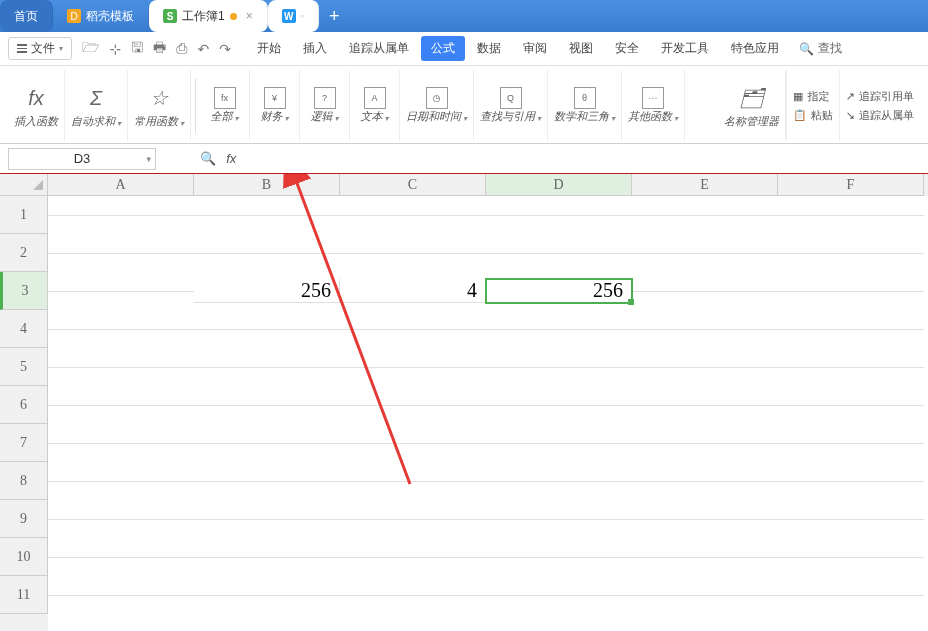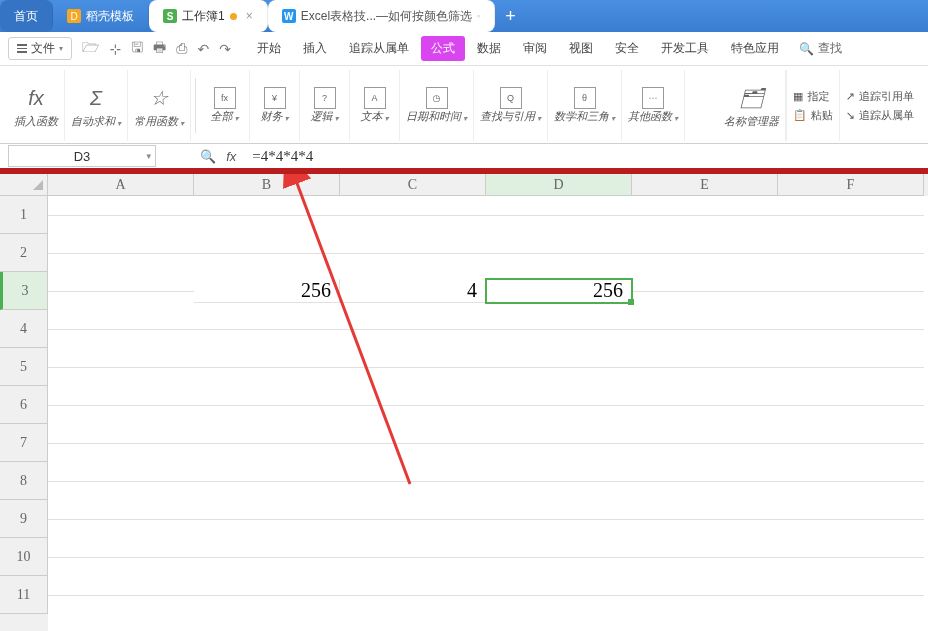--- a/index.html
+++ b/index.html
@@ -20,38 +20,38 @@
 
 
 .menu-bar { height: 34px; background: #fff; border-bottom: 1px solid #e0e0e0; display: flex; align-items: center; padding: 0 8px; gap: 2px; }
 .menu-file { display: flex; align-items: center; border: 1px solid #d0d0d0; border-radius: 3px; padding: 2px 8px; font-size: 12px; color: #444; gap: 4px; cursor: pointer; }
 .menu-file .hamburger { display: flex; flex-direction: column; gap: 2px; }
 .menu-file .hamburger span { width: 10px; height: 1.5px; background: #666; display: block; }
 .qat { display: flex; align-items: center; gap: 10px; margin-left: 8px; color: #777; }
 .qat span { cursor: pointer; font-size: 14px; }
 .menu-tabs { display: flex; align-items: flex-start; margin-left: 14px; gap: 2px; }
 .menu-tab { padding: 4px 10px; font-size: 12px; color: #444; cursor: pointer; border-radius: 3px; }
-.menu-tab.active { background: #d946ef; color: #fff; }
+.menu-tab.active { background: #3b82f6; color: #fff; }
 .menu-search { display: flex; align-items: center; gap: 4px; margin-left: 8px; color: #666; font-size: 12px; cursor: pointer; }
 
 
 .ribbon { height: 78px; background: #fff; border-bottom: 1px solid #d0d0d0; display: flex; align-items: stretch; padding: 4px 8px 2px; }
 .ribbon-group { display: flex; flex-direction: column; align-items: center; justify-content: center; padding: 0 6px; border-right: 1px solid #eee; cursor: pointer; min-width: 50px; }
 .ribbon-group:last-child { border-right: none; }
 .ribbon-group .rg-icon { font-size: 20px; color: #666; font-style: italic; height: 32px; display: flex; align-items: center; justify-content: center; }
 .ribbon-group .rg-icon.box { border: 1px solid #999; width: 22px; height: 22px; font-size: 9px; font-style: normal; color: #666; }
 .ribbon-group .rg-label { font-size: 11px; color: #555; display: flex; align-items: center; gap: 2px; font-style: italic; }
 .ribbon-group .rg-label .dd::after { content: "▾"; font-size: 8px; color: #888; }
 .ribbon-sep { width: 1px; background: #e0e0e0; margin: 8px 4px; }
 .ribbon-right { margin-left: auto; display: flex; }
 .ribbon-right .stack { display: flex; flex-direction: column; justify-content: center; gap: 4px; padding: 0 6px; border-left: 1px solid #eee; }
 .ribbon-right .stack-item { display: flex; align-items: center; gap: 4px; font-size: 11px; color: #555; cursor: pointer; }
 
 
-.formula-bar { height: 30px; border-bottom: 6px solid #b91c1c; display: flex; align-items: center; background: #fff; }
+.formula-bar { height: 30px; border-bottom: 1px solid #b91c1c; display: flex; align-items: center; background: #fff; }
 .name-box { width: 148px; height: 22px; margin: 0 8px; border: 1px solid #ccc; display: flex; align-items: center; justify-content: center; font-size: 13px; color: #333; position: relative; background: #fff; }
 .name-box .dd-arrow { position: absolute; right: 4px; font-size: 9px; color: #888; }
 .fb-icons { display: flex; align-items: center; gap: 10px; margin-left: 36px; color: #555; font-size: 13px; }
 .fb-icons span { cursor: pointer; }
 .fb-input { flex: 1; margin-left: 12px; font-size: 15px; color: #333; font-family: "Times New Roman", serif; padding: 2px 4px; }
 
 
 .grid-area { position: relative; height: 457px; overflow: hidden; }
 .corner { position: absolute; left: 0; top: 0; width: 48px; height: 22px; background: #f0f0f0; border-right: 1px solid #ccc; border-bottom: 1px solid #ccc; display: flex; align-items: center; justify-content: flex-end; padding-right: 4px; }
 .corner::before { content: ""; width: 0; height: 0; border-style: solid; border-width: 0 0 10px 10px; border-color: transparent transparent #bbb transparent; }
@@ -82,21 +82,20 @@
     <span>稻壳模板</span>
   </div>
   <div class="tab active">
     <span class="tab-icon green">S</span>
     <span>工作簿1</span>
     <span class="dot"></span>
     <span class="close">×</span>
   </div>
   <div class="tab" style="background:#fff;color:#555;">
     <span class="tab-icon blue">W</span>
-    <span>Excel表格技...—如何按颜色筛选</span>
     <span style="color:#aaa;font-size:9px;">◦</span>
   </div>
   <div class="tab add">+</div>
 </div>
 
 <div class="menu-bar">
   <div class="menu-file">
     <span class="hamburger">
         <span></span>
         <span></span>
@@ -243,21 +242,20 @@
 
 <div class="formula-bar">
   <div class="name-box">
     <span>D3</span>
     <span class="dd-arrow">▾</span>
   </div>
   <div class="fb-icons">
     <span>🔍</span>
     <span style="font-style:italic;">fx</span>
   </div>
-  <div class="fb-input">=4*4*4*4</div>
 </div>
 
 <div class="grid-area">
   <div class="corner"></div>
   <div class="col-headers">
       <div class="col-header">A</div>
       <div class="col-header">B</div>
       <div class="col-header">C</div>
       <div class="col-header sel">D</div>
       <div class="col-header">E</div>

